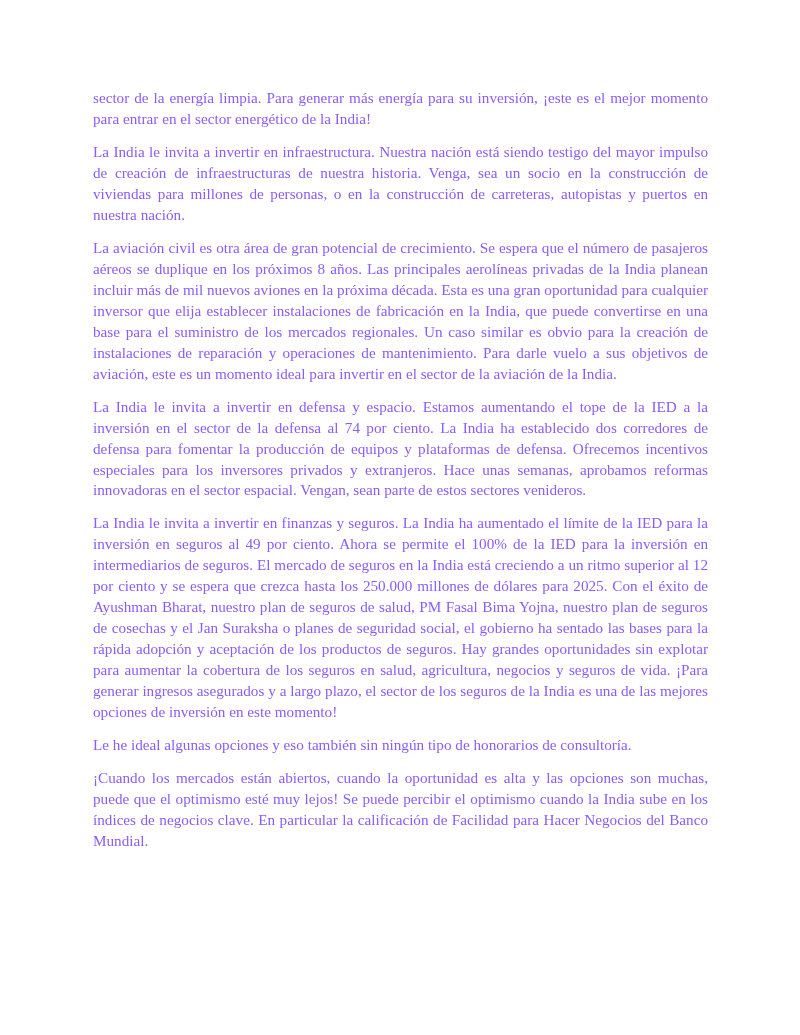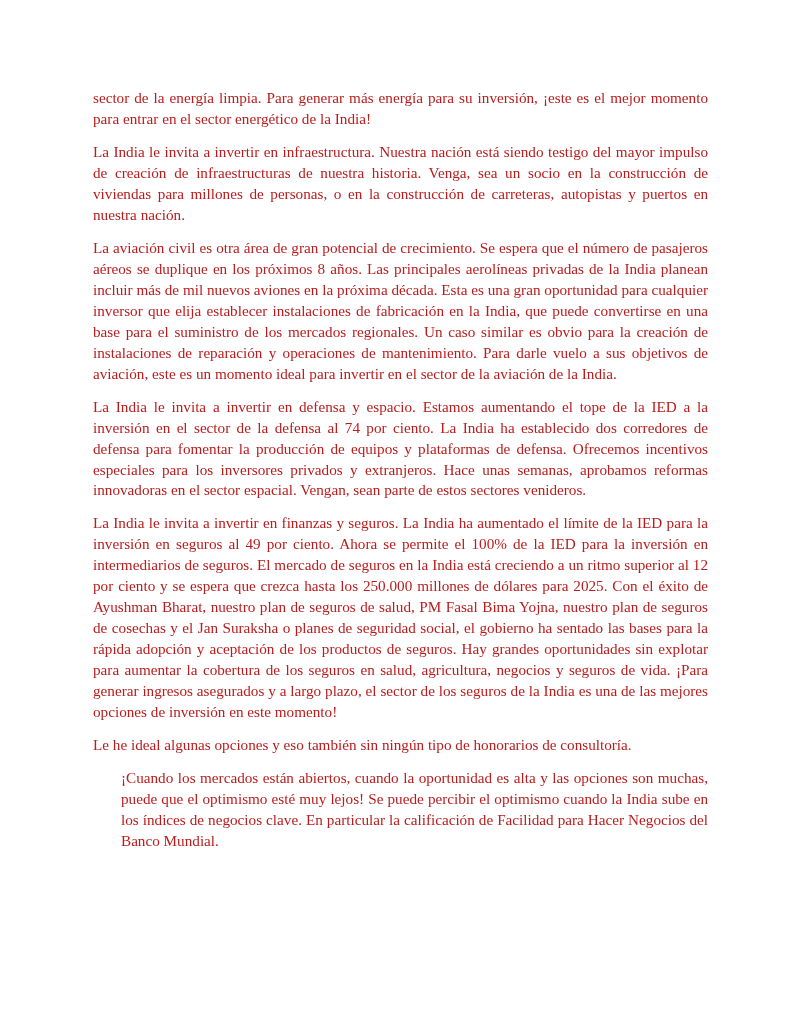--- a/index.html
+++ b/index.html
@@ -24,26 +24,25 @@
     left: 93px;
     top: 88px;
     width: 615px;
   }
   p.para {
     margin: 0 0 12px 0;
     font-size: 15.2px;
     line-height: 1.38;
     text-align: justify;
     text-justify: inter-word;
-    color: #b91c1c;
+    color: #8b5cf6;
     hyphens: none;
   }
   p.para:last-child {
     margin-bottom: 0;
-    margin-left: 28px;
   }
 </style>
 </head>
 <body>
 
 <div class="page">
   <div class="content">
     <p class="para">sector de la energía limpia. Para generar más energía para su inversión, ¡este es el mejor momento para entrar en el sector energético de la India!</p>
     <p class="para">La India le invita a invertir en infraestructura. Nuestra nación está siendo testigo del mayor impulso de creación de infraestructuras de nuestra historia. Venga, sea un socio en la construcción de viviendas para millones de personas, o en la construcción de carreteras, autopistas y puertos en nuestra nación.</p>
     <p class="para">La aviación civil es otra área de gran potencial de crecimiento. Se espera que el número de pasajeros aéreos se duplique en los próximos 8 años. Las principales aerolíneas privadas de la India planean incluir más de mil nuevos aviones en la próxima década. Esta es una gran oportunidad para cualquier inversor que elija establecer instalaciones de fabricación en la India, que puede convertirse en una base para el suministro de los mercados regionales. Un caso similar es obvio para la creación de instalaciones de reparación y operaciones de mantenimiento. Para darle vuelo a sus objetivos de aviación, este es un momento ideal para invertir en el sector de la aviación de la India.</p>

